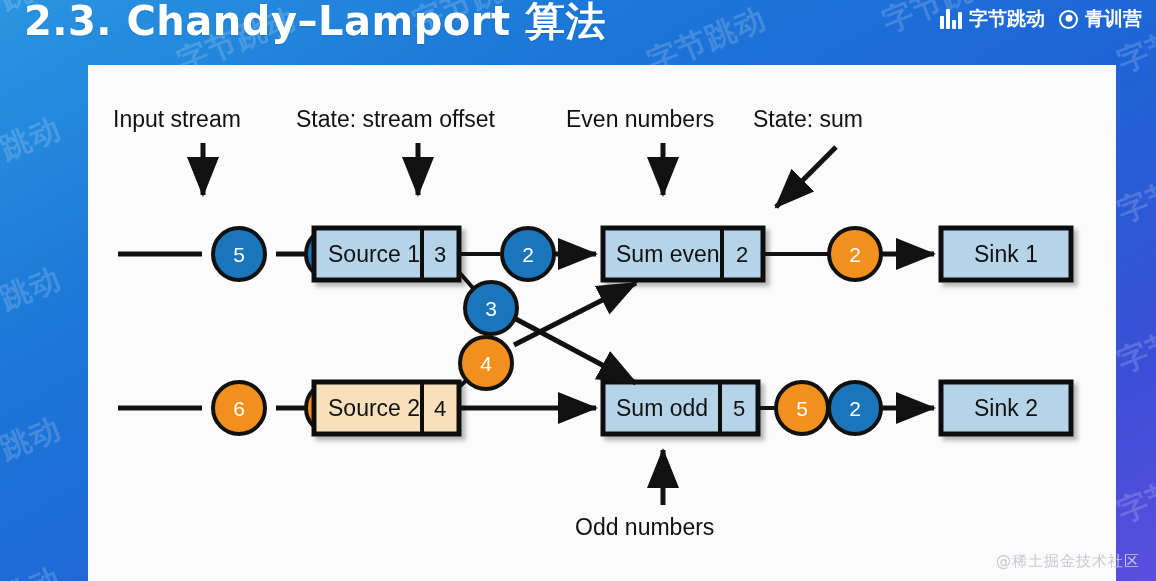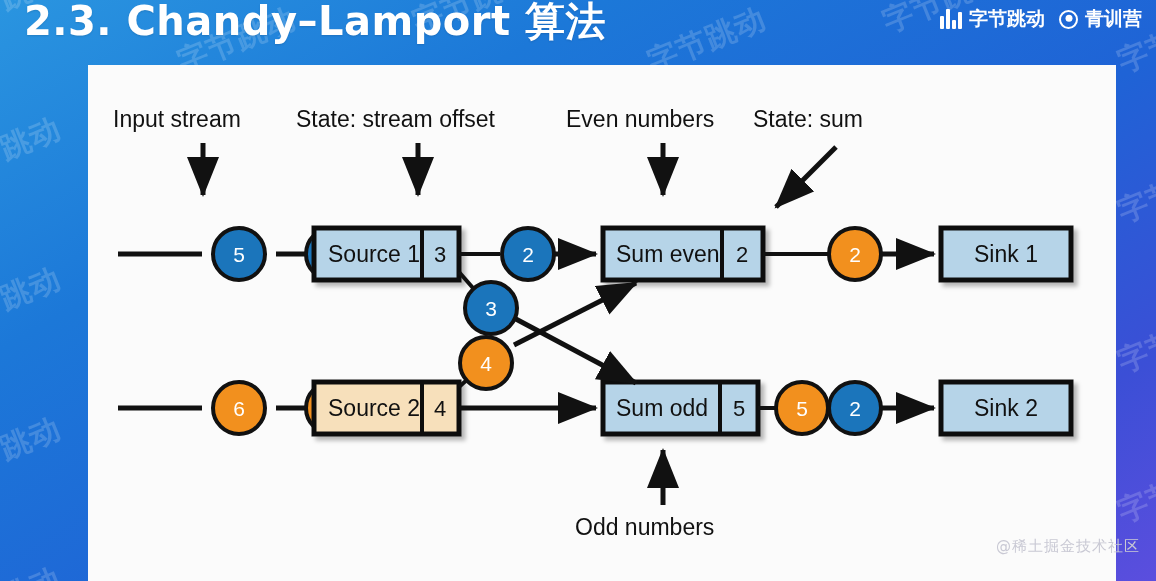--- a/index.html
+++ b/index.html
@@ -67,21 +67,21 @@
     position:absolute;left:88px;top:65px;
     width:1028px;height:516px;
     background:#fbfbfb;
     z-index:4;
   }
   .fig{position:absolute;inset:0;}
   .fig svg{position:absolute;left:0;top:0;}
 
   
   .foot-wm{
-    position:absolute;right:16px;bottom:25px;
+    position:absolute;right:16px;bottom:10px;
     color:#c9c9d4;font-size:15px;z-index:7;
     font-family:"DejaVu Sans", sans-serif;
     letter-spacing:1px;
   }
 
   
   .lbl{font-family:"Liberation Sans", sans-serif;font-size:23px;fill:#111;}
   .boxtxt{font-family:"Liberation Sans", sans-serif;font-size:23px;fill:#111;}
   .numtxt{font-family:"Liberation Sans", sans-serif;font-size:21px;fill:#ffffff;font-weight:400;}
   .statetxt{font-family:"Liberation Sans", sans-serif;font-size:22px;fill:#111;}

